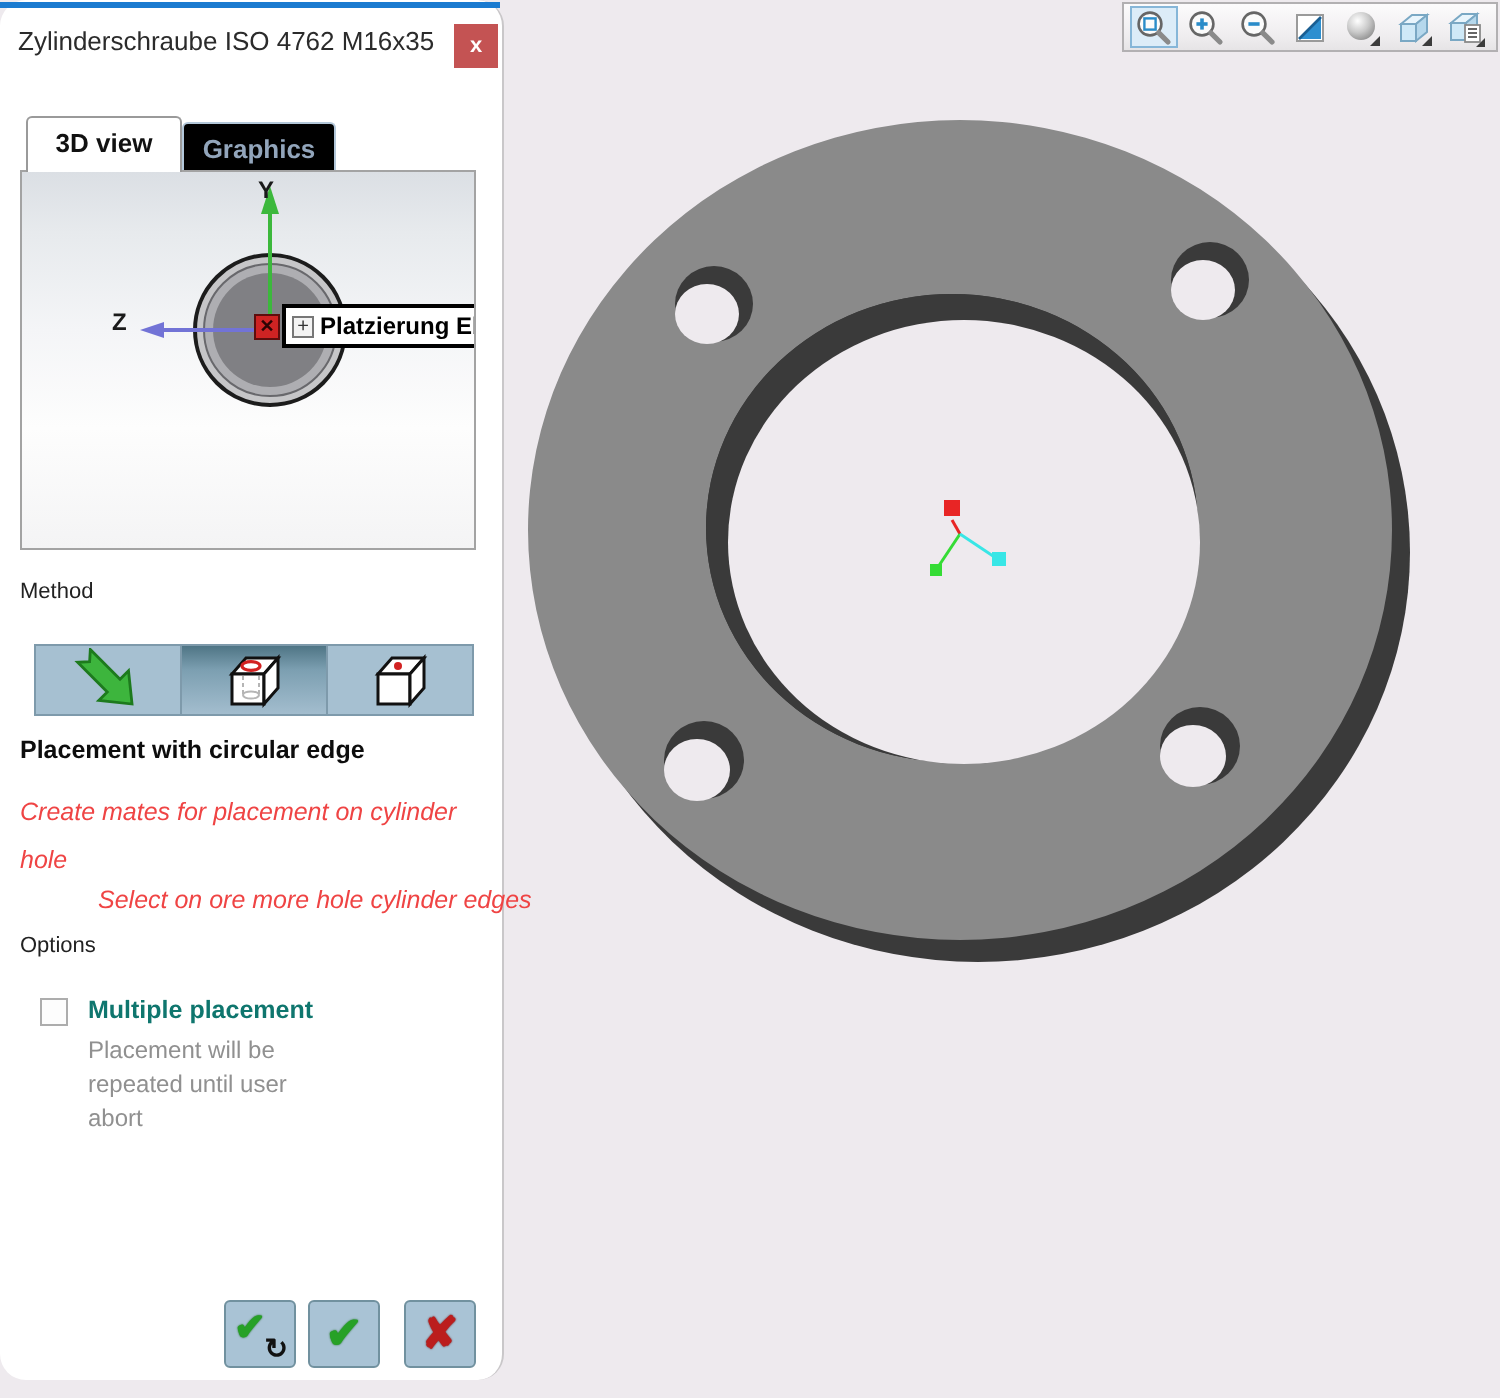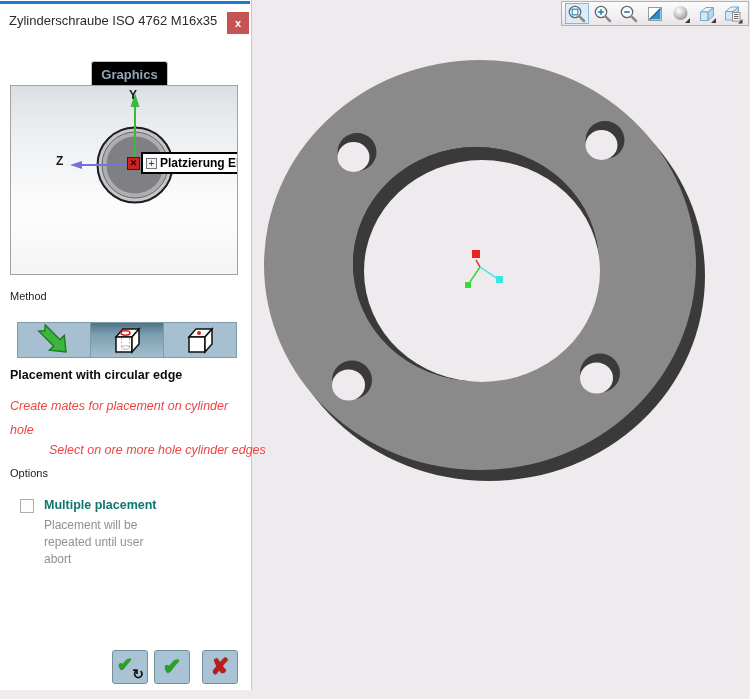--- a/index.html
+++ b/index.html
@@ -8,21 +8,21 @@
     font-family:"Liberation Sans", sans-serif;
     background:#eeeaee;
     position:relative; overflow:hidden;
     -webkit-font-smoothing:antialiased;
   }
   #stage { position:absolute; inset:0; width:750px; height:699px; }
 
   
   .panel {
     position:absolute; left:0; top:0; width:252px; height:690px;
-    background:#ffffff; border-right:1px solid #c9c7c9;
+    background:#ffffff; border-right:1px solid #c9c7c9;border-radius:13px;
   }
   .panel-topline { position:absolute; left:0; top:1px; width:250px; height:3px; background:#1b7bd0; }
   .panel-title {
     position:absolute; left:9px; top:13px; width:210px;
     font-size:13px; color:#2b2b2b; white-space:nowrap;
   }
   .close-btn {
     position:absolute; left:227px; top:12px; width:22px; height:22px;
     background:#c45353; color:#ffffff; font-size:11px; font-weight:bold;
     display:flex; align-items:center; justify-content:center; cursor:default;
@@ -231,20 +231,21 @@
         </svg>
       </div>
     </div>
   </div>
 
   <div class="panel">
     <div class="panel-topline"></div>
     <div class="panel-title">Zylinderschraube ISO 4762 M16x35</div>
     <div class="close-btn">x</div>
 
+    <div class="tab tab-active">3D view</div>
     <div class="tab tab-inactive">Graphics</div>
 
     <div class="preview">
       <svg class="head" width="228" height="190" viewBox="0 0 228 190">
 
         <circle cx="124" cy="79" r="37.5" fill="#c6c6c8" stroke="#1c1c1c" stroke-width="2"></circle>
         <circle cx="124" cy="79" r="33" fill="#aeaeb2" stroke="#68686c" stroke-width="1"></circle>
         <circle cx="124" cy="79" r="28.5" fill="#808084"></circle>
 
         <line x1="70" y1="79" x2="118" y2="79" stroke="#7273d6" stroke-width="2"></line>

